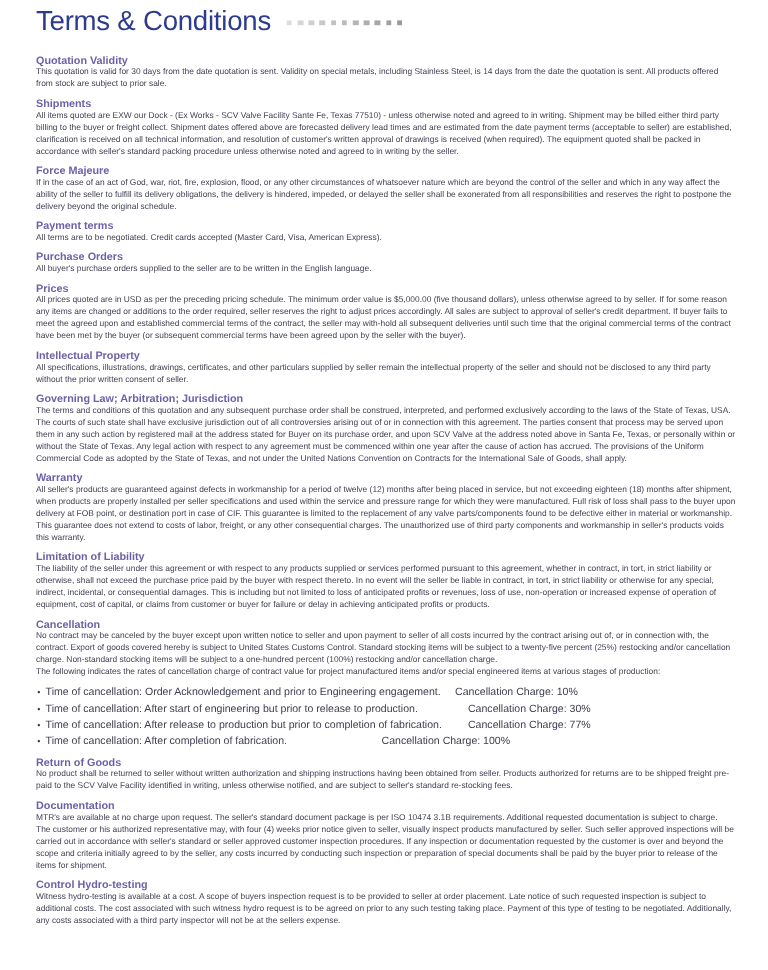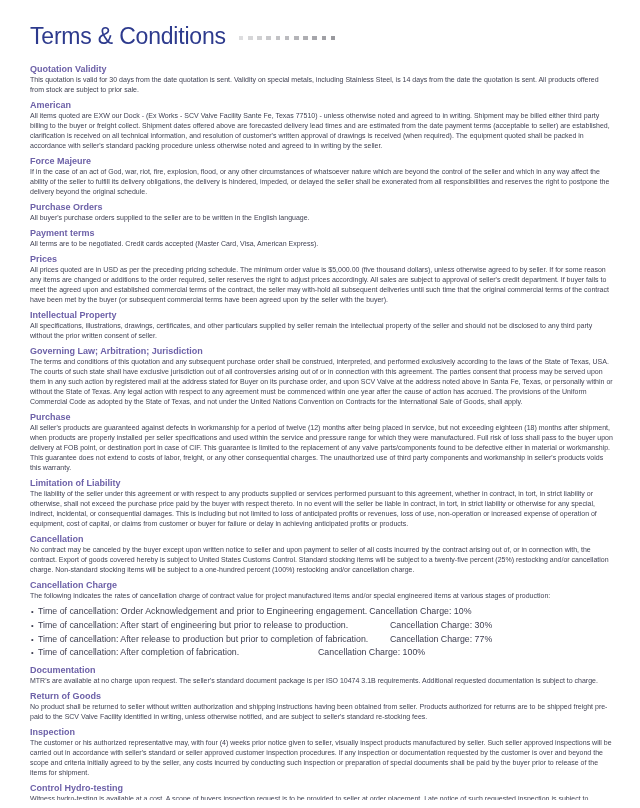--- a/index.html
+++ b/index.html
@@ -5,21 +5,21 @@
   * { box-sizing: border-box; }
   html, body { margin: 0; padding: 0; }
   body {
     width: 640px; height: 808px;
     background: var(--page-bg, #ffffff);
     font-family: "Liberation Sans", sans-serif;
     overflow: hidden;
   }
   .page {
     width: 640px; height: 800px;
-    padding: 21px 26px 0 30px;
+    padding: 2px 26px 0 30px;
     overflow: hidden;
     background: var(--page-bg, #ffffff);
   }
   .title-row { display: flex; align-items: center; height: 30px; }
   .doc-title {
     font-size: 23px; line-height: 30px; font-weight: 400;
     letter-spacing: -0.2px; margin: 0;
     color: var(--title-color, #2d3a8d);
     white-space: nowrap;
   }
@@ -41,21 +41,21 @@
   .tc-bullet {
     position: relative; padding-left: 8px;
     font-size: 8.8px; line-height: 13.8px;
     color: var(--bullet-color, #3c3d50);
   }
   .tc-bullet::before {
     content: "\2022";
     position: absolute; left: 1px; top: 0;
     font-size: 7.5px; color: var(--bullet-color, #3c3d50);
   }
-  .bullet-charge.charge-0 { margin-left: 2px; }
+  .bullet-charge.charge-0 { margin-left: 12px; }
   .bullet-charge.charge-1, .bullet-charge.charge-2 { position: absolute; left: 360px; }
   .bullet-charge.charge-3 { position: absolute; left: 288px; }
 </style>
 </head>
 <body>
 
 <div class="page">
   <header class="title-row">
     <h1 class="doc-title">Terms &amp; Conditions</h1>
     <div class="dots" id="dots">
@@ -71,79 +71,77 @@
         <span class="dot" style="opacity: 0.56;"></span>
         <span class="dot" style="opacity: 0.6;"></span>
       </div>
   </header>
   <main id="sections">
       <section class="tc-section">
         <h2 class="tc-heading">Quotation Validity</h2>
         <p class="tc-body">This quotation is valid for 30 days from the date quotation is sent.  Validity on special metals, including Stainless Steel, is 14 days from the date the quotation is sent. All products offered from stock are subject to prior sale.</p>
       </section>
       <section class="tc-section">
-        <h2 class="tc-heading">American</h2>
+        <h2 class="tc-heading">Shipments</h2>
         <p class="tc-body">All items quoted are EXW our Dock - (Ex Works - SCV Valve Facility Sante Fe, Texas 77510) - unless otherwise noted and agreed to in writing. Shipment may be billed either third party billing to the buyer or freight collect. Shipment dates offered above are forecasted delivery lead times and are estimated from the date payment terms (acceptable to seller) are established, clarification is received on all technical information, and resolution of customer's written approval of drawings is received (when required).  The equipment quoted shall be packed in accordance with seller's standard packing procedure unless otherwise noted and agreed to in writing by the seller.</p>
       </section>
       <section class="tc-section">
         <h2 class="tc-heading">Force Majeure</h2>
         <p class="tc-body">If in the case of an act of God, war, riot, fire, explosion, flood, or any other circumstances of whatsoever nature which are beyond the control of the seller and which in any way affect the ability of the seller to fulfill its delivery obligations, the delivery is hindered, impeded, or delayed the seller shall be exonerated from all responsibilities and reserves the right to postpone the delivery beyond the original schedule.</p>
       </section>
       <section class="tc-section">
+        <h2 class="tc-heading">Payment terms</h2>
+        <p class="tc-body">All terms are to be negotiated. Credit cards accepted (Master Card, Visa, American Express).</p>
+      </section>
+      <section class="tc-section">
         <h2 class="tc-heading">Purchase Orders</h2>
         <p class="tc-body">All buyer's purchase orders supplied to the seller are to be written in the English language.</p>
-      </section>
-      <section class="tc-section">
-        <h2 class="tc-heading">Payment terms</h2>
-        <p class="tc-body">All terms are to be negotiated. Credit cards accepted (Master Card, Visa, American Express).</p>
       </section>
       <section class="tc-section">
         <h2 class="tc-heading">Prices</h2>
         <p class="tc-body">All prices quoted are in USD as per the preceding pricing schedule. The minimum order value is $5,000.00 (five thousand dollars), unless otherwise agreed to by seller.  If for some reason any items are changed or additions to the order required, seller reserves the right to adjust prices accordingly.  All sales are subject to approval of seller's credit department.  If buyer fails to meet the agreed upon and established commercial terms of the contract, the seller may with-hold all subsequent deliveries until such time that the original commercial terms of the contract have been met by the buyer (or subsequent commercial terms have been agreed upon by the seller with the buyer).</p>
       </section>
       <section class="tc-section">
         <h2 class="tc-heading">Intellectual Property</h2>
         <p class="tc-body">All specifications, illustrations, drawings, certificates, and other particulars supplied by seller remain the intellectual property of the seller and should not be disclosed to any third party without the prior written consent of seller.</p>
       </section>
       <section class="tc-section">
         <h2 class="tc-heading">Governing Law; Arbitration; Jurisdiction</h2>
         <p class="tc-body">The terms and conditions of this quotation and any subsequent purchase order shall be construed, interpreted, and performed exclusively according to the laws of the State of Texas, USA. The courts of such state shall have exclusive jurisdiction out of all controversies arising out of or in connection with this agreement.  The parties consent that process may be served upon them in any such action by registered mail at the address stated for Buyer on its purchase order, and upon SCV Valve at the address noted above in Santa Fe, Texas, or personally within or without the State of Texas.  Any legal action with respect to any agreement must be commenced within one year after the cause of action has accrued.  The provisions of the Uniform Commercial Code as adopted by the State of Texas, and not under the United Nations Convention on Contracts for the International Sale of Goods, shall apply.</p>
       </section>
       <section class="tc-section">
-        <h2 class="tc-heading">Purchase</h2>
+        <h2 class="tc-heading">Warranty</h2>
         <p class="tc-body">All seller's products are guaranteed against defects in workmanship for a period of twelve (12) months after being placed in service, but not exceeding eighteen (18) months after shipment, when products are properly installed per seller specifications and used within the service and pressure range for which they were manufactured. Full risk of loss shall pass to the buyer upon delivery at FOB point, or destination port in case of CIF. This guarantee is limited to the replacement of any valve parts/components found to be defective either in material or workmanship. This guarantee does not extend to costs of labor, freight, or any other consequential charges.  The unauthorized use of third party components and workmanship in seller's products voids this warranty.</p>
       </section>
       <section class="tc-section">
         <h2 class="tc-heading">Limitation of Liability</h2>
         <p class="tc-body">The liability of the seller under this agreement or with respect to any products supplied or services performed pursuant to this agreement, whether in contract, in tort, in strict liability or otherwise, shall not exceed the purchase price paid by the buyer with respect thereto.  In no event will the seller be liable in contract, in tort, in strict liability or otherwise for any special, indirect, incidental, or consequential damages.  This is including but not limited to loss of anticipated profits or revenues, loss of use, non-operation or increased expense of operation of equipment, cost of capital, or claims from customer or buyer for failure or delay in achieving anticipated profits or products.</p>
       </section>
       <section class="tc-section">
         <h2 class="tc-heading">Cancellation</h2>
         <p class="tc-body">No contract may be canceled by the buyer except upon written notice to seller and upon payment to seller of all costs incurred by the contract arising out of, or in connection with, the contract.  Export of goods covered hereby is subject to United States Customs Control.  Standard stocking items will be subject to a twenty-five percent (25%) restocking and/or cancellation charge.  Non-standard stocking items will be subject to a one-hundred percent (100%) restocking and/or cancellation charge.</p>
       </section>
       <section class="tc-section">
-        <h2 class="tc-heading">Cancellation Charge</h2>
         <p class="tc-body">The following indicates the rates of cancellation charge of contract value for project manufactured items and/or special engineered items at various stages of production:</p>
         <ul class="tc-bullets">
           <li class="tc-bullet"><span class="bullet-label">Time of cancellation: Order Acknowledgement and prior to Engineering engagement.</span><span class="bullet-charge charge-0">Cancellation Charge: 10%</span></li>
           <li class="tc-bullet"><span class="bullet-label">Time of cancellation: After start of engineering but prior to release to production.</span><span class="bullet-charge charge-1">Cancellation Charge: 30%</span></li>
           <li class="tc-bullet"><span class="bullet-label">Time of cancellation: After release to production but prior to completion of fabrication.</span><span class="bullet-charge charge-2">Cancellation Charge: 77%</span></li>
           <li class="tc-bullet"><span class="bullet-label">Time of cancellation: After completion of fabrication.</span><span class="bullet-charge charge-3">Cancellation Charge: 100%</span></li>
         </ul>
       </section>
       <section class="tc-section">
+        <h2 class="tc-heading">Return of Goods</h2>
+        <p class="tc-body">No product shall be returned to seller without written authorization and shipping instructions having been obtained from seller.  Products authorized for returns are to be shipped freight pre-paid to the SCV Valve Facility identified in writing, unless otherwise notified, and are subject to seller's standard re-stocking fees.</p>
+      </section>
+      <section class="tc-section">
         <h2 class="tc-heading">Documentation</h2>
         <p class="tc-body">MTR's are available at no charge upon request.  The seller's standard document package is  per ISO 10474 3.1B requirements.  Additional requested documentation is subject to charge.</p>
       </section>
       <section class="tc-section">
-        <h2 class="tc-heading">Return of Goods</h2>
-        <p class="tc-body">No product shall be returned to seller without written authorization and shipping instructions having been obtained from seller.  Products authorized for returns are to be shipped freight pre-paid to the SCV Valve Facility identified in writing, unless otherwise notified, and are subject to seller's standard re-stocking fees.</p>
-      </section>
-      <section class="tc-section">
-        <h2 class="tc-heading">Inspection</h2>
         <p class="tc-body">The customer or his authorized representative may, with four (4) weeks prior notice given to seller, visually inspect products manufactured by seller.  Such seller approved inspections will be carried out in accordance with seller's standard or seller approved customer inspection procedures. If any inspection or documentation requested by the customer is over and beyond the scope and criteria initially agreed to by the seller, any costs incurred by conducting such inspection or preparation of special documents shall be paid by the buyer prior to release of the items for shipment.</p>
       </section>
       <section class="tc-section">
         <h2 class="tc-heading">Control Hydro-testing</h2>
         <p class="tc-body">Witness hydro-testing is available at a cost.  A scope of buyers inspection request is to be provided to seller at order placement.  Late notice of such requested inspection is subject to additional costs. The cost associated with such witness hydro request is to be agreed on prior to any such testing taking place.  Payment of this type of testing to be negotiated. Additionally, any costs associated with a third party inspector will not be at the sellers expense.</p>
       </section>
     </main>
 </div>
 
 </body></html>

